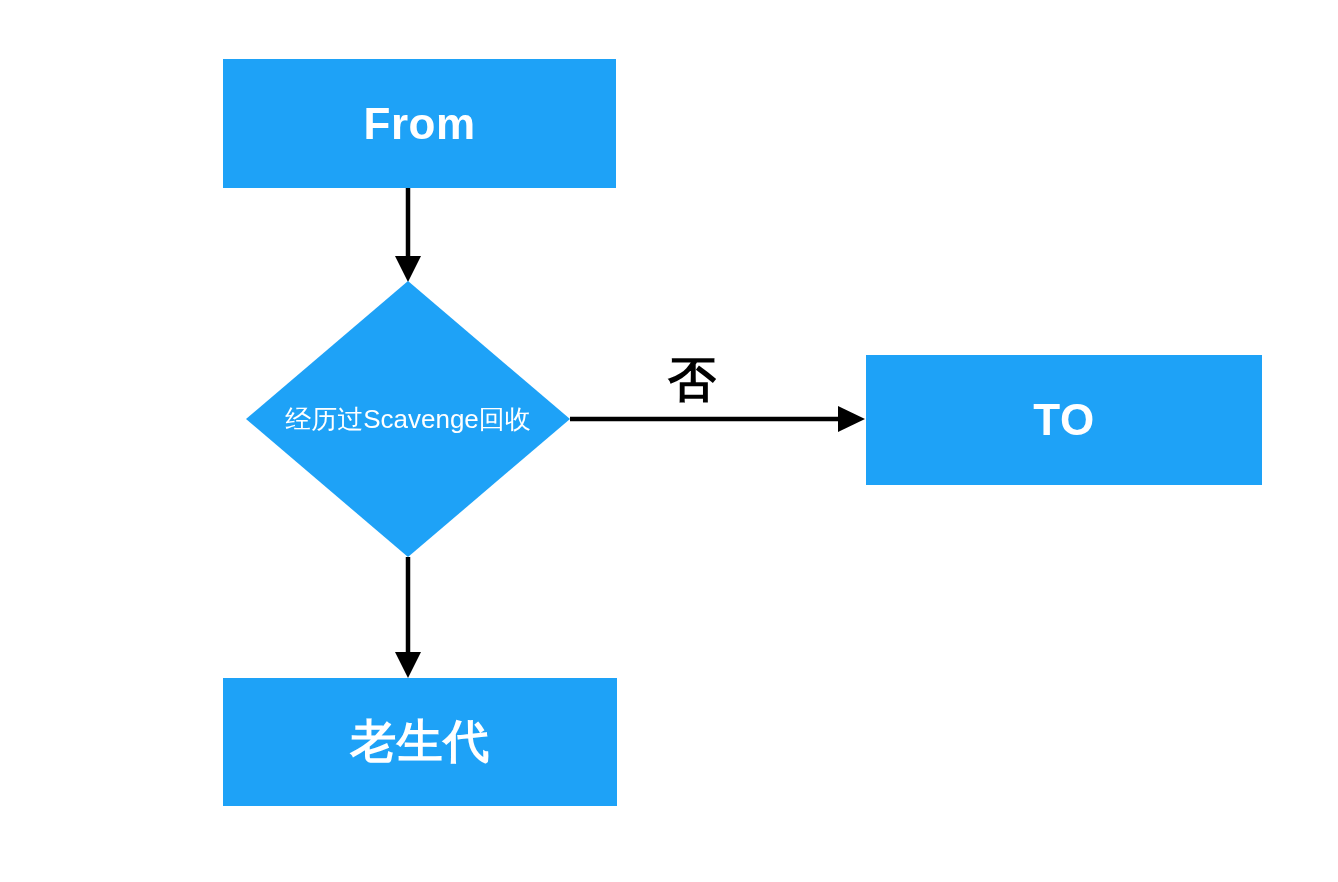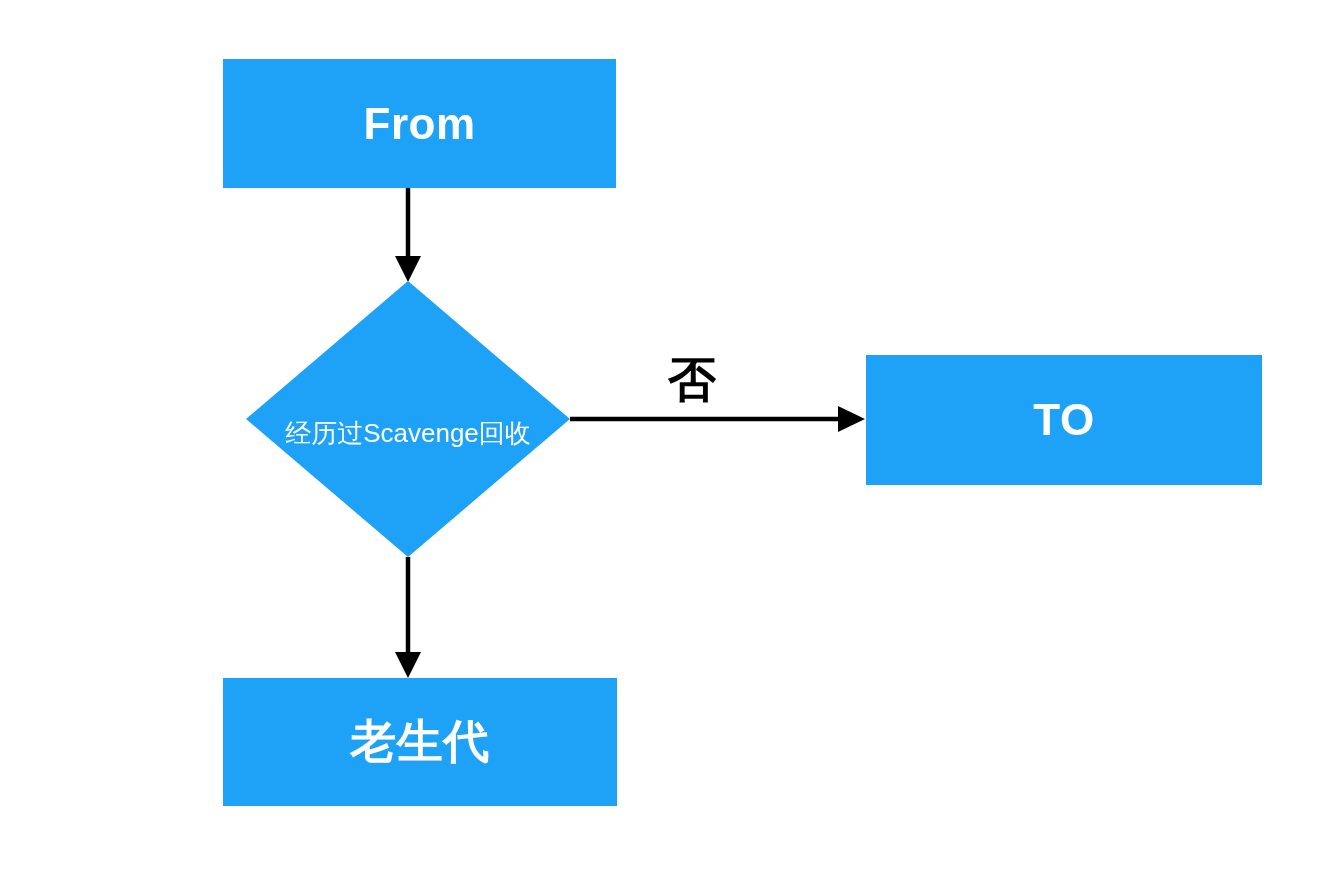--- a/index.html
+++ b/index.html
@@ -36,21 +36,21 @@
     font-size: 44px;
     font-weight: 600;
     letter-spacing: 0.5px;
   }
   .node-from    { left: 223px; top: 23px;  width: 393px; height: 129px; margin-top: 36px; }
   .node-to      { left: 866px; top: 355px; width: 396px; height: 130px; }
   .node-oldgen  { left: 223px; top: 678px; width: 394px; height: 128px; font-size: 46px; }
   .decision-label {
     position: absolute;
     left: 246px;
-    top: 416px;
+    top: 402px;
     width: 324px;
     text-align: center;
     color: var(--node-text);
     font-size: 26px;
     font-weight: 500;
     line-height: 34px;
   }
   .edge-label-no {
     position: absolute;
     left: 642px;

